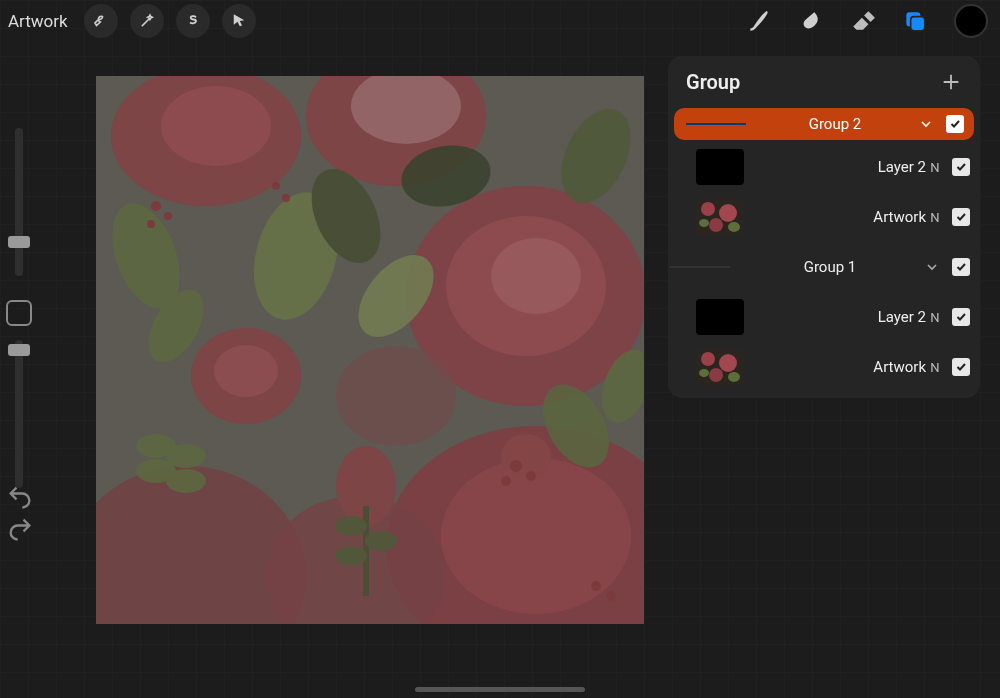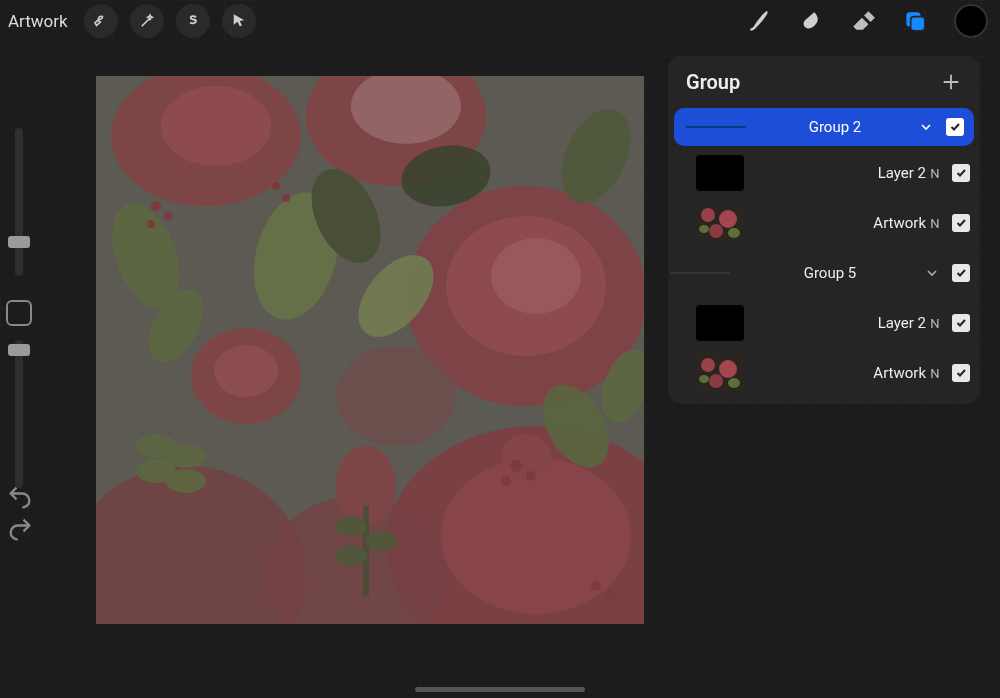--- a/index.html
+++ b/index.html
@@ -19,21 +19,21 @@
   .square-btn{width:22px;height:22px;border:2px solid #888;border-radius:6px;margin:8px 0}
   .undo-redo{position:absolute;left:6px;top:485px;display:flex;flex-direction:column;gap:8px;z-index:10}
   .ur-btn{width:28px;height:24px;color:#888;display:flex;align-items:center;justify-content:center;cursor:pointer}
   .canvas{position:absolute;left:96px;top:76px;width:548px;height:548px;background:#5a5652;z-index:5;overflow:hidden}
   .canvas svg{width:100%;height:100%;display:block}
   .panel{position:absolute;right:20px;top:56px;width:312px;background:#252525;border-radius:14px;z-index:20;padding-bottom:6px}
   .panel-head{display:flex;align-items:center;justify-content:space-between;padding:14px 18px 14px 18px}
   .panel-title{font-size:20px;font-weight:600;color:#eee}
   .add-layer{width:22px;height:22px;color:#bbb;cursor:pointer}
   .row{display:flex;align-items:center;height:50px;padding:0 10px;position:relative}
-  .row.group2{background:#1d4ed8;border-radius:10px;margin:0 6px 2px 6px;height:38px}
+  .row.group2{background:#c2410c;border-radius:10px;margin:0 6px 2px 6px;height:32px}
   .group-line{width:60px;height:2px;background:#333;margin:0 6px 0 2px}
   .group2 .group-line{background:#003e82}
   .row .label{flex:1;color:#eee;font-size:15px;text-align:center}
   .group2 .label{color:#fff}
   .chev{width:16px;height:16px;color:#fff;margin-right:12px}
   .row .blend{font-size:13px;color:#bbb;width:18px;text-align:center;margin-right:8px}
   .chk{width:18px;height:18px;background:#e8e8e8;border-radius:3px;display:flex;align-items:center;justify-content:center;cursor:pointer}
   .chk svg{width:12px;height:12px;color:#222}
   .group2 .chk{background:#fff}
   .layer-row{padding-left:28px}
@@ -233,21 +233,21 @@
     <div class="blend">N</div>
     <div class="chk">
         <svg viewBox="0 0 24 24" fill="none" stroke="currentColor" stroke-width="4">
           <path d="M5 12l5 5L20 6"></path>
         </svg>
       </div>
   </div>
 
   <div class="row group1 group-row">
     <div class="group-line"></div>
-    <div class="label">Group 5</div>
+    <div class="label">Group 1</div>
     <svg class="chev" viewBox="0 0 24 24" fill="none" stroke="currentColor" stroke-width="2.5">
         <path d="M6 9l6 6 6-6"></path>
       </svg>
     <div class="chk">
         <svg viewBox="0 0 24 24" fill="none" stroke="currentColor" stroke-width="4">
           <path d="M5 12l5 5L20 6"></path>
         </svg>
       </div>
   </div>
 

